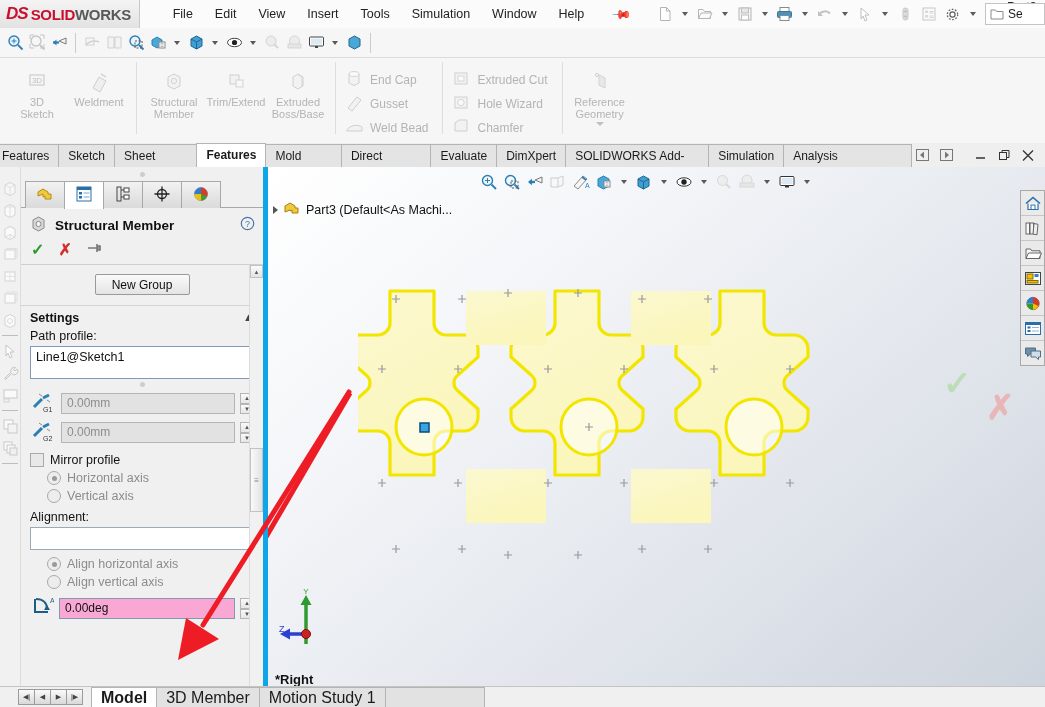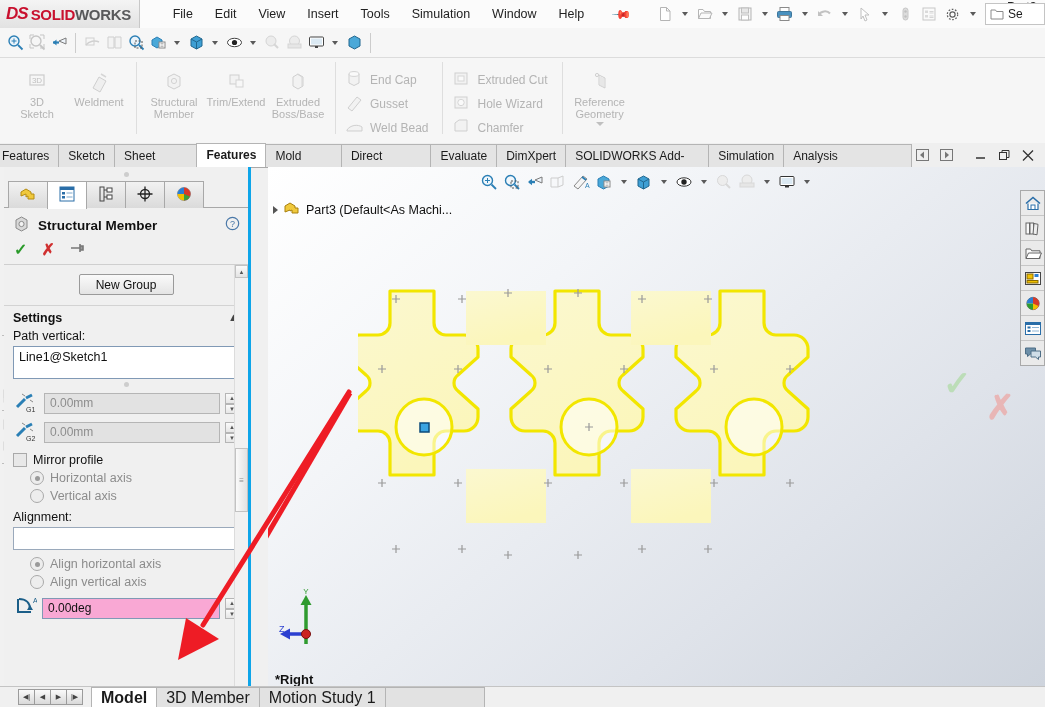--- a/index.html
+++ b/index.html
@@ -58,22 +58,22 @@
   .ctab.active{background:#fff;font-weight:bold;height:23px;line-height:23px;}
   .winbtns{margin-left:auto;display:flex;align-items:center;gap:2px;padding-right:6px;padding-bottom:2px;}
   .wbtn{width:22px;height:20px;display:flex;align-items:center;justify-content:center;color:#333;font-size:12px;}
 
   
   .leftstrip{position:absolute;left:0;top:167px;width:21px;height:519px;background:#f1f1f1;
     border-right:1px solid #dcdcdc;display:flex;flex-direction:column;align-items:center;padding-top:10px;box-sizing:border-box;}
   .lsep{width:16px;height:1px;background:#bdbdbd;margin:4px 0;}
 
   
-  .pm{position:absolute;left:4px;top:167px;width:247px;height:519px;background:#f0f0f0;
-    border-right:3px solid #0ea5e9;box-sizing:border-box;}
+  .pm{position:absolute;left:21px;top:167px;width:247px;height:519px;background:#f0f0f0;
+    border-right:5px solid #0ea5e9;box-sizing:border-box;}
   .pm-grip{height:14px;display:flex;align-items:center;justify-content:center;}
   .grip-dot{width:5px;height:5px;border-radius:50%;background:#cdcdcd;}
   .pm-tabs{display:flex;height:27px;border-bottom:1px solid #a8a8a8;padding-left:4px;box-sizing:border-box;}
   .pm-tab{width:38px;height:26px;border:1px solid #a8a8a8;border-bottom:none;margin-right:-1px;
     background:linear-gradient(to bottom,#f2f2f2,#dadada);display:flex;align-items:center;justify-content:center;}
   .pm-tab.active{background:#fff;height:27px;}
   .pm-head{display:flex;align-items:center;gap:7px;padding:6px 8px 2px 8px;}
   .pm-head .ttl{font-weight:bold;font-size:13.5px;color:#111;}
   .pm-help{margin-left:auto;color:#4a78a8;font-size:14px;}
   .pm-actions{display:flex;align-items:center;gap:14px;padding:2px 0 5px 10px;
@@ -671,21 +671,21 @@
     <div class="pm-body">
       <button class="newgroup">New Group</button>
 
       <div class="sect">
         <div class="sect-hdr">
           <span>Settings</span>
           <span class="chev">▲</span>
         </div>
       </div>
 
-      <div class="lbl">Path vertical:</div>
+      <div class="lbl">Path profile:</div>
       <div class="selbox">Line1@Sketch1</div>
       <div class="centerdot">
           <span class="grip-dot"></span>
         </div>
 
       <div class="row">
         <span>
           <svg width="26" height="22" viewBox="0 0 26 22">
               <path d="M4 16l8-8" stroke="#2a7fb5" stroke-width="3"></path>
               <path d="M13 7l6-3" stroke="#2a7fb5" stroke-width="3"></path>

